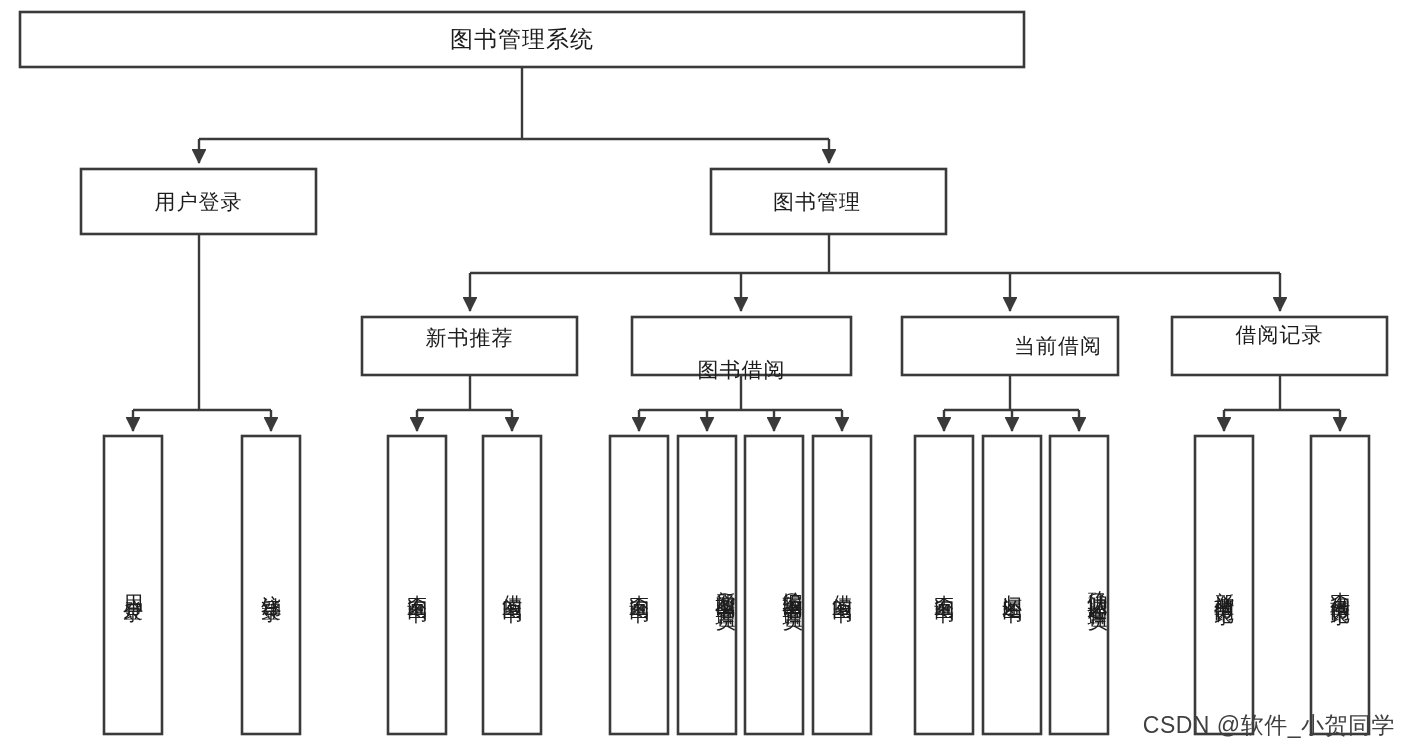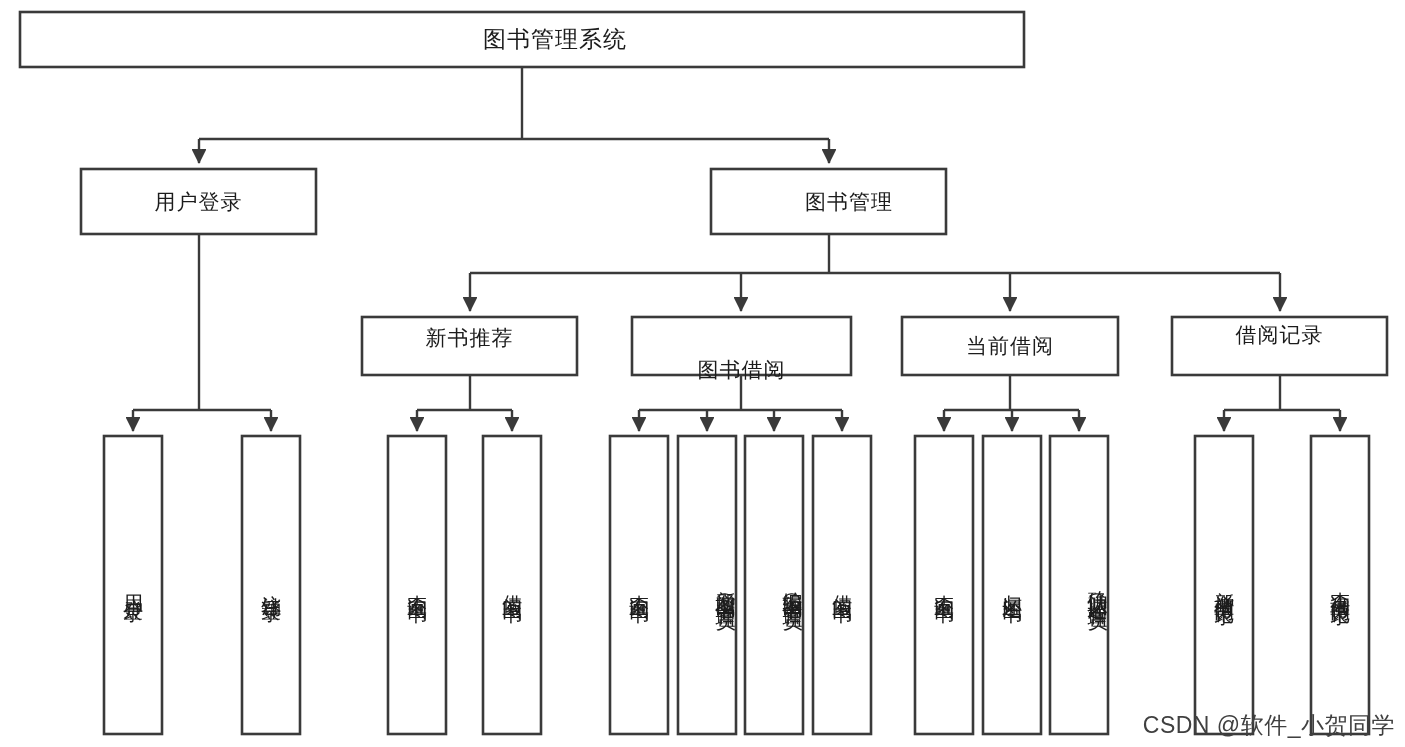--- a/index.html
+++ b/index.html
@@ -151,28 +151,28 @@
     <path class="connector" marker-end="url(#arrow)" d="M 944 410 L 944 431"></path>
     <path class="connector" marker-end="url(#arrow)" d="M 1012 410 L 1012 431"></path>
     <path class="connector" marker-end="url(#arrow)" d="M 1079 410 L 1079 431"></path>
 
     <path class="connector" d="M 1280 375 L 1280 410"></path>
     <path class="connector" d="M 1224 410 L 1340 410"></path>
     <path class="connector" marker-end="url(#arrow)" d="M 1224 410 L 1224 431"></path>
     <path class="connector" marker-end="url(#arrow)" d="M 1340 410 L 1340 431"></path>
   </svg>
 
-  <div class="node-label" style="left:20px; top:12px; width:1004px; height:55px; font-size:23px;margin-left:33px;">图书管理系统</div>
+  <div class="node-label" style="left:20px; top:12px; width:1004px; height:55px; font-size:23px;">图书管理系统</div>
 
   <div class="node-label" style="left:81px; top:169px; width:235px; height:65px;">用户登录</div>
-  <div class="node-label" style="left:711px; top:169px; width:212px; height:65px;padding-left:32px;">图书管理</div>
+  <div class="node-label" style="left:711px; top:169px; width:212px; height:65px;">图书管理</div>
 
   <div class="node-label" style="left:362px; top:317px; width:215px; height:42px;font-family:Liberation Serif, serif;">新书推荐</div>
   <div class="node-label" style="left:632px; top:317px; width:219px; height:58px;margin-top:24px;">图书借阅</div>
-  <div class="node-label" style="left:902px; top:317px; width:216px; height:58px;">当前借阅</div>
+  <div class="node-label" style="left:950px; top:317px; width:216px; height:58px;">当前借阅</div>
   <div class="node-label" style="left:1172px; top:306px; width:215px; height:58px;">借阅记录</div>
 
   <div class="leaf-label centered" style="left:104px; top:436px; width:58px; height:298px;">用户登录</div>
   <div class="leaf-label centered" style="left:242px; top:436px; width:58px; height:298px;">注销登录</div>
   <div class="leaf-label centered" style="left:388px; top:436px; width:58px; height:298px;">查询图书</div>
   <div class="leaf-label centered" style="left:483px; top:436px; width:58px; height:298px;">借阅图书</div>
   <div class="leaf-label centered" style="left:610px; top:436px; width:58px; height:298px;">查询图书</div>
   <div class="leaf-label" style="left:678px; top:443px; width:58px; height:291px;">新增图书（管理员）</div>
   <div class="leaf-label" style="left:745px; top:443px; width:58px; height:291px;">编辑图书（管理员）</div>
   <div class="leaf-label centered" style="left:813px; top:436px; width:58px; height:298px;">借阅图书</div>

